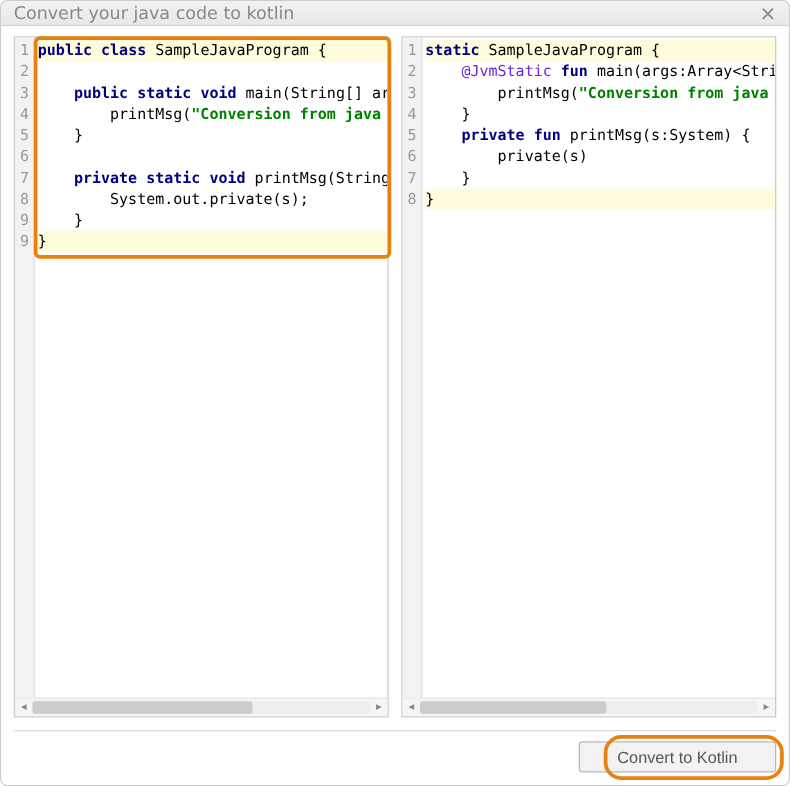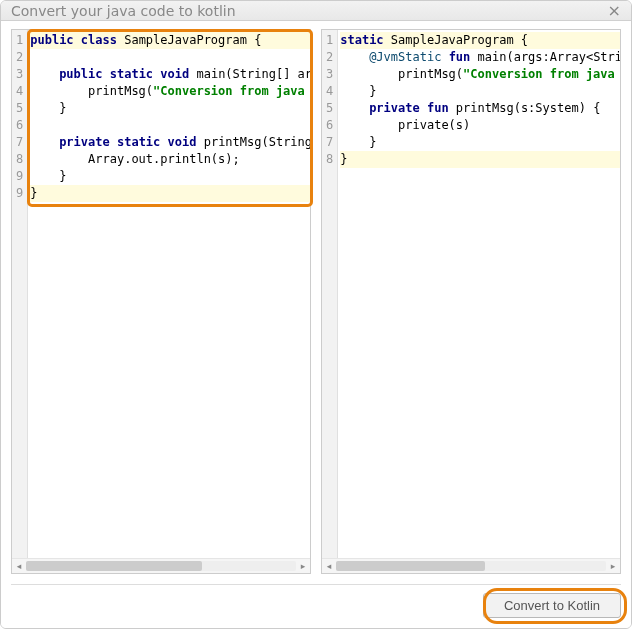--- a/index.html
+++ b/index.html
@@ -88,21 +88,21 @@
     }
     .line {
       white-space: pre;
       height: 17px;
     }
     .line.hl {
       background: #fffbdd;
     }
     .kw { color: #000080; font-weight: bold; }
     .str { color: #008000; font-weight: bold; }
-    .ann { color: #0c4a6e; }
+    .ann { color: #6d28d9; }
     .hscroll {
       height: 15px;
       border-top: 1px solid #e5e5e5;
       background: #f5f5f5;
       display: flex;
       align-items: center;
     }
     .hscroll .arrow {
       width: 14px;
       height: 14px;
@@ -133,21 +133,21 @@
       border-radius: 5px;
       pointer-events: none;
     }
     .footer {
       border-top: 1px solid #ddd;
       padding-top: 8px;
       display: flex;
       justify-content: flex-end;
     }
     .convert-btn {
-      padding: 4px 20px;
+      padding: 4px 30px;
       font-size: 13px;
       color: #555;
       background: #f2f2f2;
       border: 1px solid #b8b8b8;
       border-radius: 3px;
       cursor: pointer;
     }
     .convert-hl {
       position: absolute;
       border: 3px solid #e8820e;
@@ -182,21 +182,21 @@
               <div>9</div>
             </div>
           <div class="code" id="code-left">
               <div class="line hl"><span class="kw">public</span><span> </span><span class="kw">class</span><span> SampleJavaProgram {</span></div>
               <div class="line"><span></span></div>
               <div class="line"><span>    </span><span class="kw">public</span><span> </span><span class="kw">static</span><span> </span><span class="kw">void</span><span> main(String[] args){</span></div>
               <div class="line"><span>        printMsg(</span><span class="str">"Conversion from java file to kotlin"</span></div>
               <div class="line"><span>    }</span></div>
               <div class="line"><span></span></div>
               <div class="line"><span>    </span><span class="kw">private</span><span> </span><span class="kw">static</span><span> </span><span class="kw">void</span><span> printMsg(String s) {</span></div>
-              <div class="line"><span>        Array.out.println(s);</span></div>
+              <div class="line"><span>        System.out.private(s);</span></div>
               <div class="line"><span>    }</span></div>
               <div class="line hl"><span>}</span></div>
             </div>
         </div>
         <div class="hscroll">
           <div class="arrow">◂</div>
           <div class="track">
             <div class="thumb"></div>
           </div>
           <div class="arrow">▸</div>

